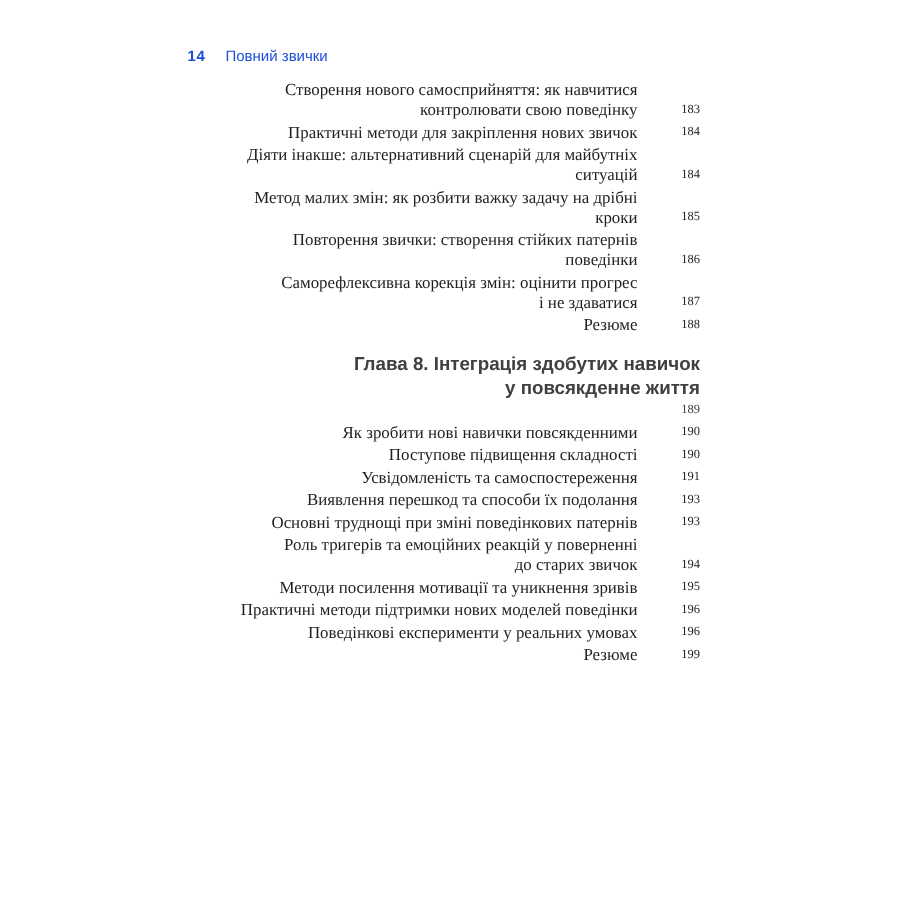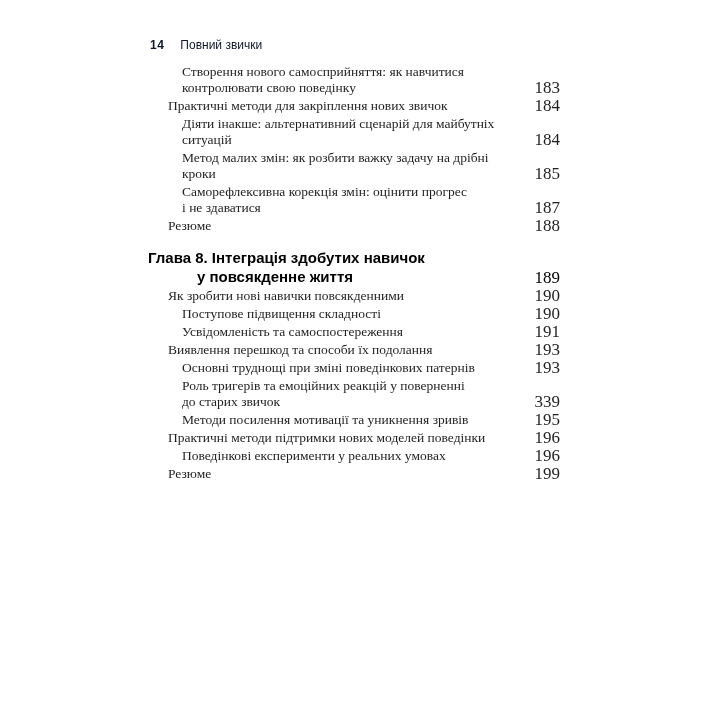--- a/index.html
+++ b/index.html
@@ -9,60 +9,62 @@
     font-family:"Liberation Serif", serif;
     color:#1f1f1f;
     position:relative;
     overflow:hidden;
   }
   .page-header{
     position:absolute;
     left:150px;top:38px;
     font-family:"Liberation Sans", sans-serif;
     font-size:12px;
-    color:#0f172a;
+    color:#1d4ed8;
     display:flex;
     align-items:flex-end;
   }
   .page-header .folio{font-weight:600;letter-spacing:0.5px;}
   .page-header .running-head{margin-left:16px;}
   .toc{
     position:absolute;
     left:148px;top:64px;
     width:412px;
   }
   .row{
     display:flex;
     align-items:flex-end;
     margin-bottom:2px;
     font-size:13.5px;
     line-height:16px;
   }
   .row .text{
     flex:1;
     white-space:pre-line;
+    text-align:right;
   }
   .row .page{
     font-family:"Liberation Serif", serif;
     font-weight:normal;
-    font-size:17px;
+    font-size:10px;
     line-height:16px;
-    margin-left:9px;
+    margin-left:24px;
     text-align:right;
     min-width:26px;
   }
   .row.lvl-1 .text{padding-left:20px;}
   .row.lvl-2 .text{padding-left:34px;}
   .row.chapter{
     font-family:"Liberation Sans", sans-serif;
     font-weight:bold;
     font-size:15px;
     line-height:19px;
     margin-top:14px;
-    color:#000000;
+    color:#404040;
+    flex-direction:column;
   }
   .row.chapter .text{
     padding-left:49px;
     text-indent:-49px;
   }
 </style>
 </head>
 <body>
 
 <div class="page-header">
@@ -81,20 +83,24 @@
       <span class="page">184</span>
     </div>
     <div class="row lvl-2">
       <span class="text">Діяти інакше: альтернативний сценарій для майбутніх
 ситуацій</span>
       <span class="page">184</span>
     </div>
     <div class="row lvl-2">
       <span class="text">Метод малих змін: як розбити важку задачу на дрібні кроки</span>
       <span class="page">185</span>
+    </div>
+    <div class="row lvl-2">
+      <span class="text">Повторення звички: створення стійких патернів поведінки</span>
+      <span class="page">186</span>
     </div>
     <div class="row lvl-2">
       <span class="text">Саморефлексивна корекція змін: оцінити прогрес
 і не здаватися</span>
       <span class="page">187</span>
     </div>
     <div class="row lvl-1">
       <span class="text">Резюме</span>
       <span class="page">188</span>
     </div>
@@ -119,21 +125,21 @@
       <span class="text">Виявлення перешкод та способи їх подолання</span>
       <span class="page">193</span>
     </div>
     <div class="row lvl-2">
       <span class="text">Основні труднощі при зміні поведінкових патернів</span>
       <span class="page">193</span>
     </div>
     <div class="row lvl-2">
       <span class="text">Роль тригерів та емоційних реакцій у поверненні
 до старих звичок</span>
-      <span class="page">339</span>
+      <span class="page">194</span>
     </div>
     <div class="row lvl-2">
       <span class="text">Методи посилення мотивації та уникнення зривів</span>
       <span class="page">195</span>
     </div>
     <div class="row lvl-1">
       <span class="text">Практичні методи підтримки нових моделей поведінки</span>
       <span class="page">196</span>
     </div>
     <div class="row lvl-2">

